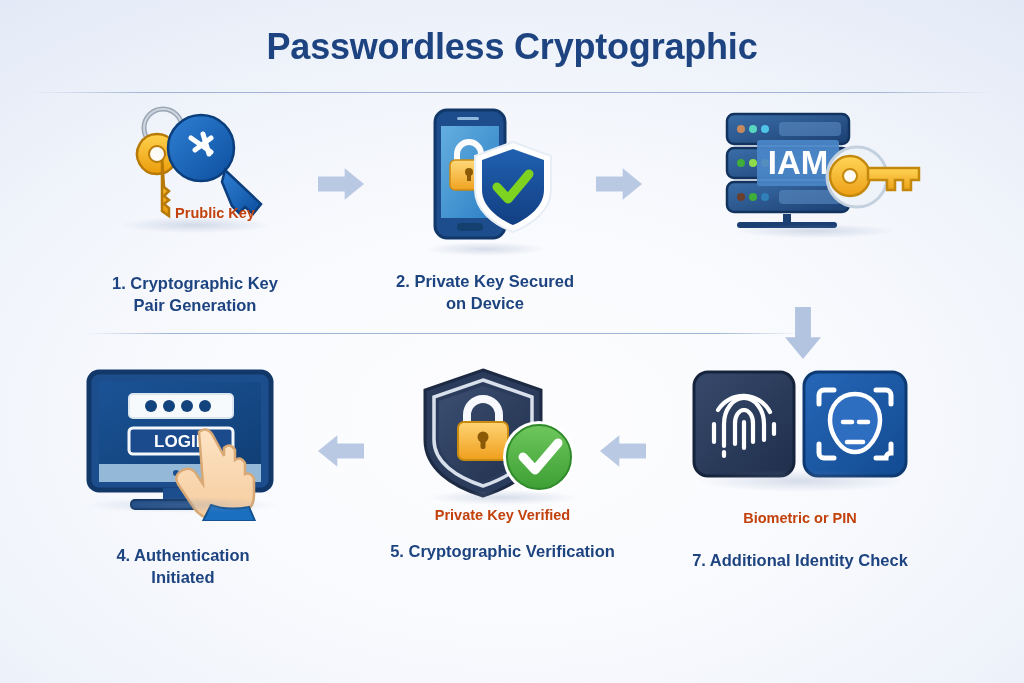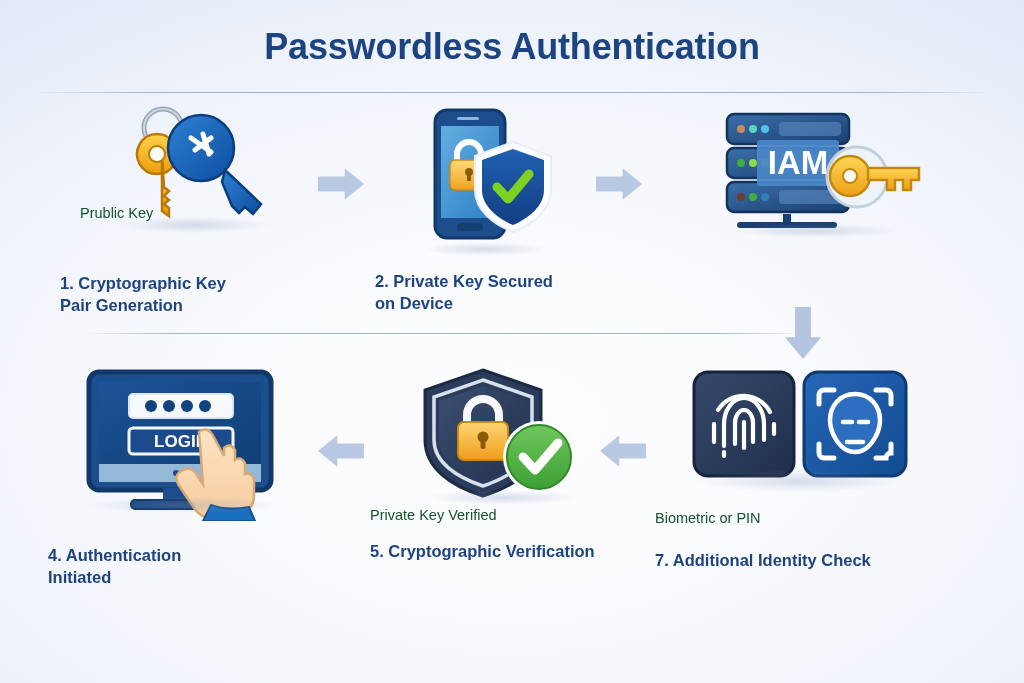--- a/index.html
+++ b/index.html
@@ -28,28 +28,28 @@
     background: linear-gradient(to right, rgba(170,190,220,0), #9fb4d4 12%, #9fb4d4 88%, rgba(170,190,220,0));
   }
   #divider-top  { top: 92px;  left: 32px;  width: 960px; }
   #divider-mid  { top: 333px; left: 86px;  width: 716px; }
 
   
   .row { position: absolute; width: 100%; }
   #row-top { top: 104px; height: 210px; }
   #row-bottom { top: 366px; height: 230px; }
 
-  .step { position: absolute; }
+  .step { position: absolute; text-align: center; }
   .art { position: relative; margin: 0 auto; }
   .caption {
     font-size: 16.5px; font-weight: bold; color: #1d4480;
     line-height: 1.32; white-space: pre-line;
   }
   .sublabel {
-    font-size: 14.5px; font-weight: normal; color: #14532d;
+    font-size: 14.5px; font-weight: bold; color: #c2410c;
     margin-top: 2px;
   }
 
   
   .shadow {
     position: absolute; left: 50%; transform: translateX(-50%);
     border-radius: 50%;
     background: radial-gradient(ellipse at center, rgba(130,150,185,.30) 0%, rgba(130,150,185,0) 72%);
   }
 
@@ -66,21 +66,21 @@
   }
   .arrow-down {
     position: absolute; width: 36px; height: 52px;
     background: #b2c4e0;
     clip-path: polygon(28% 0%, 72% 0%, 72% 58%, 100% 58%, 50% 100%, 0% 58%, 28% 58%);
   }
 </style>
 </head>
 <body>
 
-<div id="title">Passwordless Authentication</div>
+<div id="title">Passwordless Cryptographic</div>
 <div class="divider" id="divider-top"></div>
 <div class="divider" id="divider-mid"></div>
 
 <div class="row" id="row-top">
 
   <div class="step" style="left:60px; top:0; width:270px;">
     <div class="art" style="width:200px;height:125px;">
       <div class="shadow" style="bottom:-4px;width:150px;height:16px;"></div>
       <svg viewBox="0 0 200 125" width="200" height="125">
         <defs>

